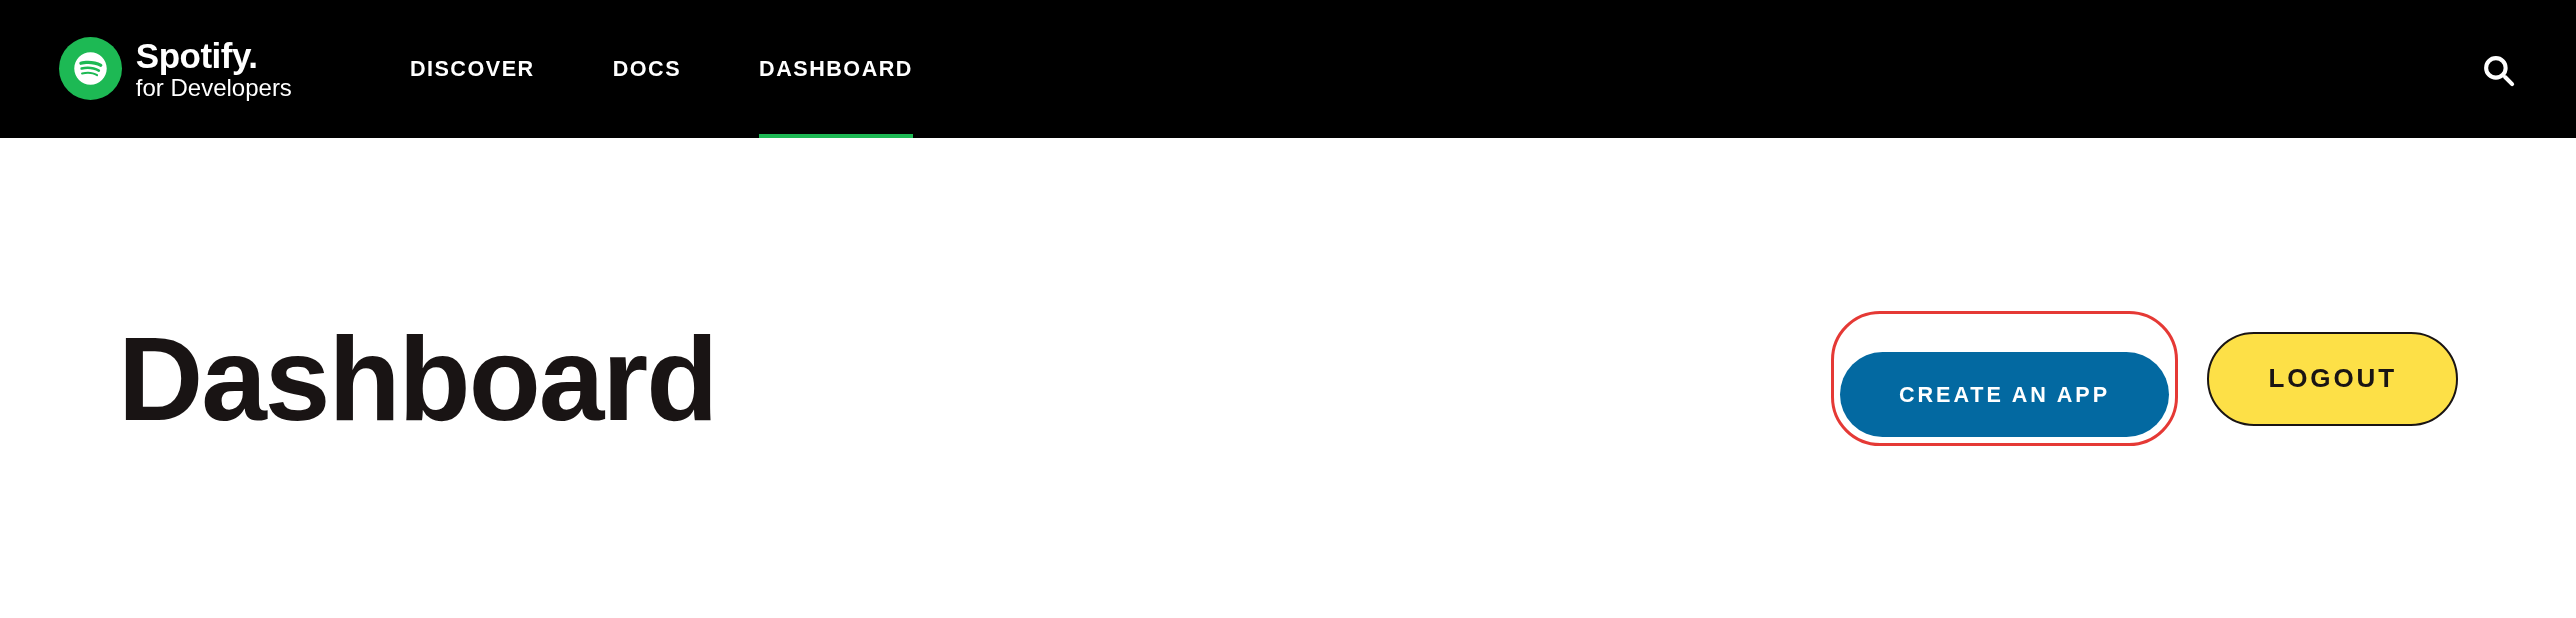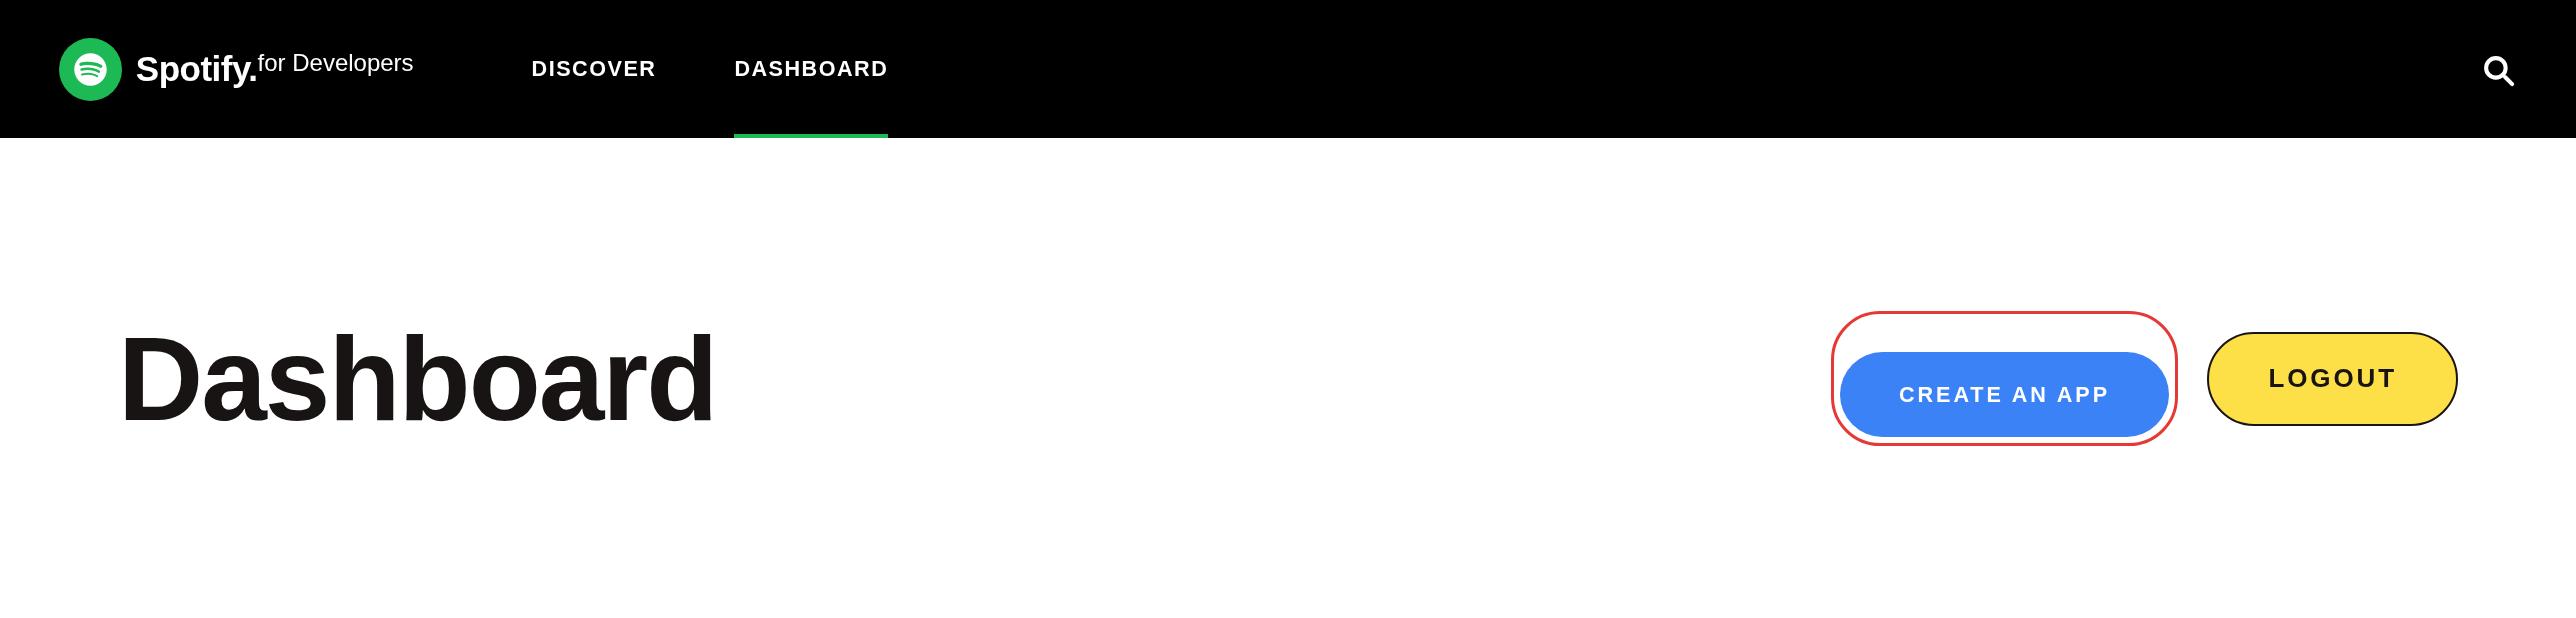--- a/index.html
+++ b/index.html
@@ -40,20 +40,21 @@
       flex-shrink: 0;
     }
 
     .spotify-circle svg {
       width: 39px;
       height: 39px;
     }
 
     .logo-text {
       display: flex;
+      flex-direction: column;
       line-height: 1.1;
     }
 
     .logo-spotify {
       font-size: 35px;
       font-weight: 700;
       color: #fff;
       letter-spacing: -0.5px;
     }
 
@@ -139,21 +140,21 @@
       margin-left: auto;
     }
 
     .create-app-wrapper {
       border: 3.9px solid #e53935;
       border-radius: 49px;
       padding: 5.9px;
     }
 
     .btn-create-app {
-      background: #3b82f6;
+      background: #0369a1;
       color: #fff;
       border: none;
       border-radius: 49px;
       padding: 29.5px 59px;
       font-size: 21.6px;
       font-weight: 800;
       letter-spacing: 2.9px;
       text-transform: uppercase;
       cursor: pointer;
       white-space: nowrap;
@@ -188,20 +189,21 @@
       </svg>
     </div>
     <div class="logo-text">
       <span class="logo-spotify">Spotify.</span>
       <span class="logo-for-dev">for Developers</span>
     </div>
   </div>
 
   <div class="nav-links">
     <a class="nav-link" href="#">DISCOVER</a>
+    <a class="nav-link" href="#">DOCS</a>
     <a class="nav-link active" href="#">DASHBOARD</a>
   </div>
 
   <div class="nav-search">
     <svg viewBox="0 0 24 24" fill="white" xmlns="http://www.w3.org/2000/svg">
       <path d="M21 21l-4.35-4.35M17 11A6 6 0 1 1 5 11a6 6 0 0 1 12 0z" stroke="white" stroke-width="2.5" stroke-linecap="round" fill="none"></path>
     </svg>
   </div>
 </nav>
 

